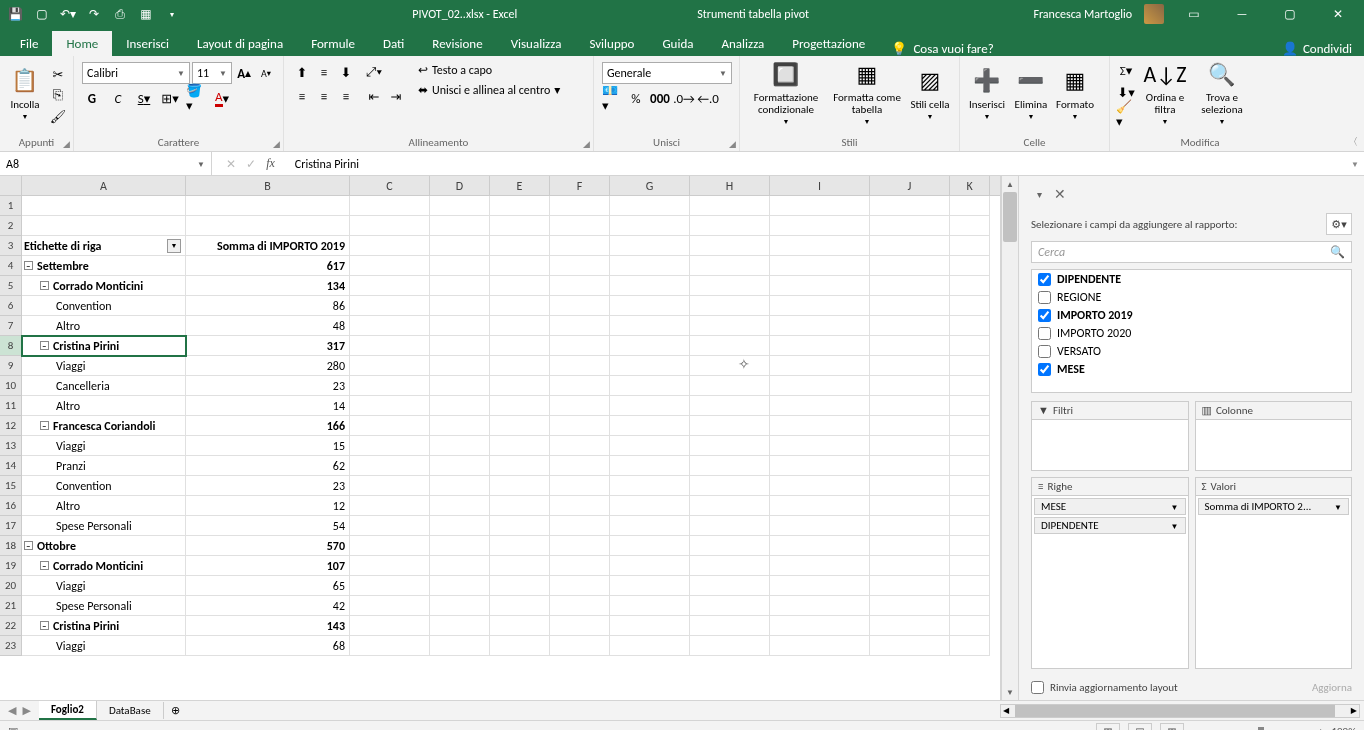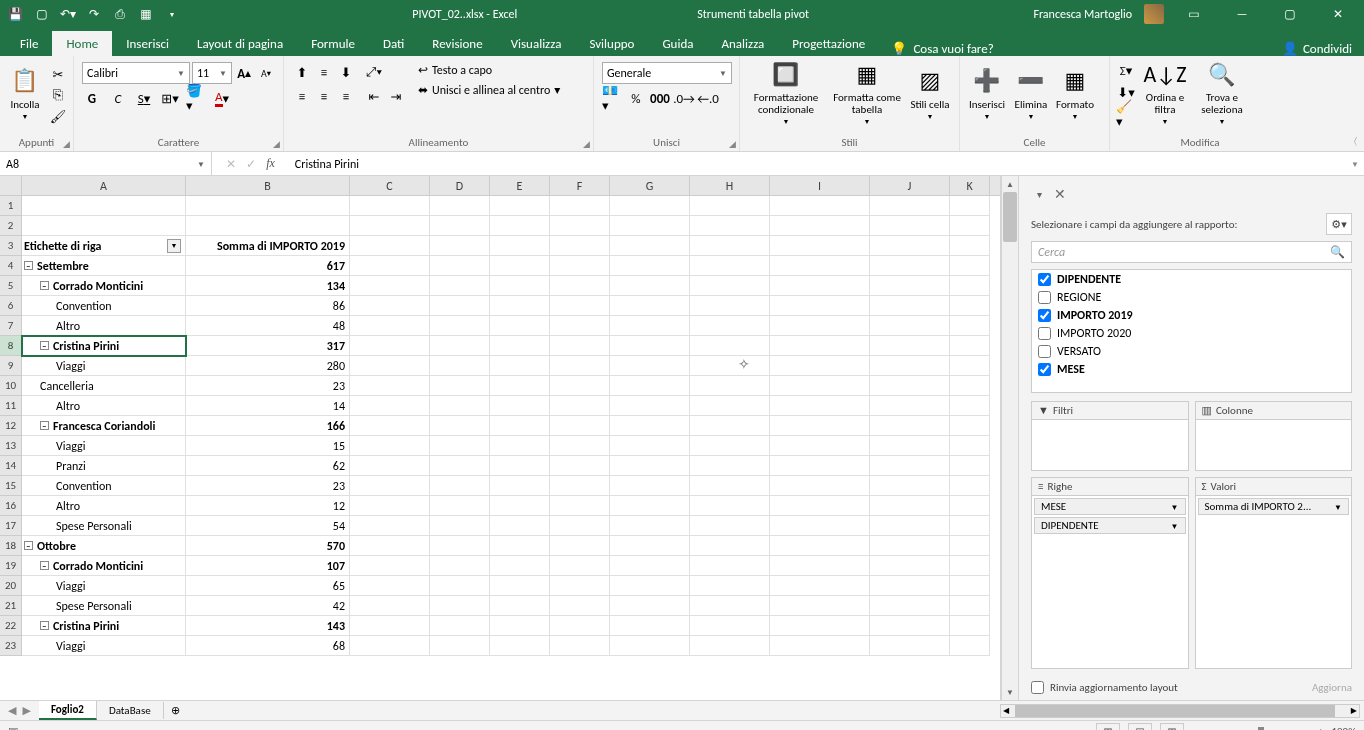--- a/index.html
+++ b/index.html
@@ -505,21 +505,21 @@
           <div class="cell" style="width: 60px;"></div>
           <div class="cell" style="width: 60px;"></div>
           <div class="cell" style="width: 80px;"></div>
           <div class="cell" style="width: 80px;"></div>
           <div class="cell" style="width: 100px;"></div>
           <div class="cell" style="width: 80px;"></div>
           <div class="cell" style="width: 40px;"></div>
         </div>
         <div class="grow">
           <div class="rh">10</div>
-          <div class="cell" style="width: 164px; padding-left: 18px;">
+          <div class="cell" style="width: 164px; padding-left: 34px;">
             <span>Cancelleria</span>
           </div>
           <div class="cell num" style="width: 164px;">23</div>
           <div class="cell" style="width: 80px;"></div>
           <div class="cell" style="width: 60px;"></div>
           <div class="cell" style="width: 60px;"></div>
           <div class="cell" style="width: 60px;"></div>
           <div class="cell" style="width: 80px;"></div>
           <div class="cell" style="width: 80px;"></div>
           <div class="cell" style="width: 100px;"></div>

